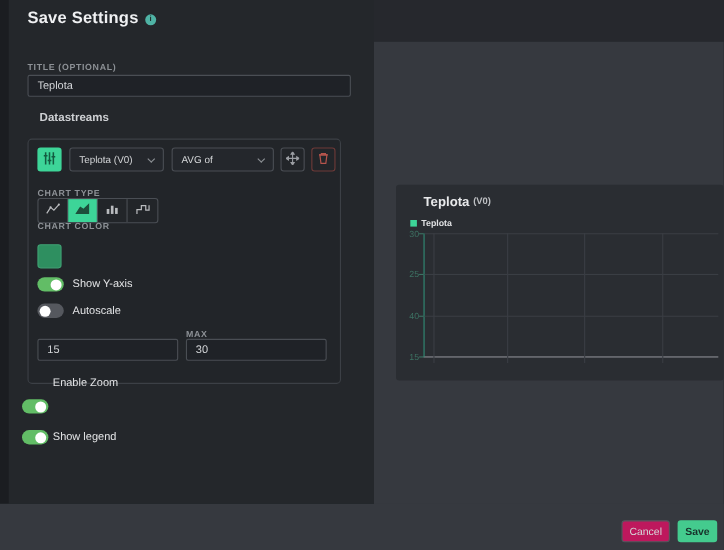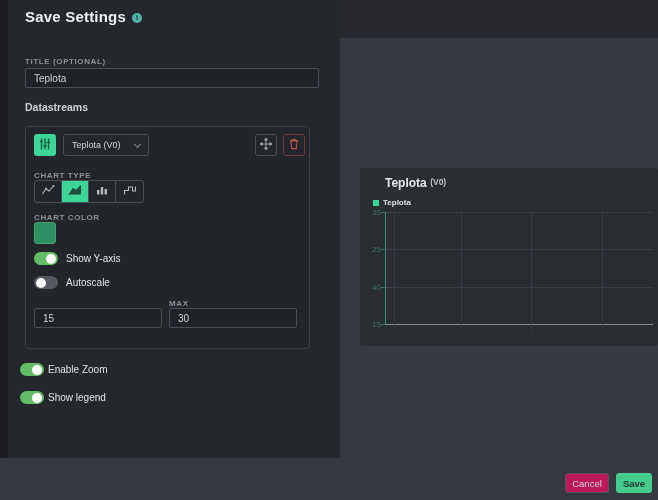--- a/index.html
+++ b/index.html
@@ -18,21 +18,21 @@
   #panel       { position:absolute; left:8px; top:0; width:332px; height:458px; background:#24272b; }
 
   
   .page-title { position:absolute; left:17px; top:8px; font-size:15px; font-weight:bold; color:#f0f1f3; letter-spacing:.2px; }
   .info-icon { display:inline-block; width:10px; height:10px; border-radius:50%; background:#4fb3a5;
                color:#20302e; font-size:7px; font-weight:bold; text-align:center; line-height:10px;
                vertical-align:2px; margin-left:6px; font-style:normal; }
   .small-label { position:absolute; font-size:8px; color:#8d9196; letter-spacing:.6px; font-weight:bold; }
   .text-input { position:absolute; background:#1f2227; border:1px solid #4a4e54; border-radius:2px;
                 color:#d3d5d8; font-size:10px; padding:0 8px; font-family:"Liberation Sans",sans-serif; outline:none; }
-  .section-heading { position:absolute; left:17px; top:101px; font-size:10.5px; font-weight:bold; color:#cfd1d4; }
+  .section-heading { position:absolute; left:28px; top:101px; font-size:10.5px; font-weight:bold; color:#cfd1d4; }
 
   
   .ds-card { position:absolute; left:17px; top:126px; width:285px; height:223px;
              border:1px solid #3c4046; border-radius:4px; background:#222529; }
   .icon-btn-green { position:absolute; left:8px; top:7px; width:22px; height:22px; background:#3dd598;
                     border-radius:3px; border:none; display:flex; align-items:center; justify-content:center; cursor:pointer; }
   .select { position:absolute; top:7px; height:22px; background:#24272c; border:1px solid #4a4e54;
             border-radius:3px; font-size:9px; color:#d4d6d8; line-height:20px; padding-left:8px; cursor:pointer; }
   .select .chev { position:absolute; right:8px; top:7px; width:5px; height:5px;
                   border-right:1.5px solid #8d9196; border-bottom:1.5px solid #8d9196; transform:rotate(45deg); }
@@ -111,20 +111,24 @@
           </g>
         </svg>
       </span>
     </button>
 
     <div class="select" style="left:37px; width:86px;">
       <span>Teplota (V0)</span>
       <span class="chev"></span>
     </div>
 
+    <div class="select" style="left:130px; width:93px;">
+      <span>AVG of</span>
+      <span class="chev"></span>
+    </div>
 
     <button class="sq-btn" style="left:229px;">
       <span>
         <svg width="12" height="12" viewBox="0 0 12 12" fill="#9a9da2" stroke="#9a9da2" stroke-width="1">
           <line x1="6" y1="2" x2="6" y2="10"></line>
             <line x1="2" y1="6" x2="10" y2="6"></line>
           <polygon points="6,0 4.6,2.2 7.4,2.2"></polygon>
             <polygon points="6,12 4.6,9.8 7.4,9.8"></polygon>
           <polygon points="0,6 2.2,4.6 2.2,7.4"></polygon>
             <polygon points="12,6 9.8,4.6 9.8,7.4"></polygon>
@@ -171,21 +175,21 @@
       </button>
       <button class="seg-btn">
         <span>
           <svg width="14" height="12" viewBox="0 0 14 12" stroke-width="1.1">
             <polyline points="1.5,10.5 1.5,6.5 5.5,6.5 5.5,3 9.5,3 9.5,7 12.5,7 12.5,2.5"></polyline>
           </svg>
         </span>
       </button>
     </div>
 
-    <div class="small-label" style="left:8px; top:86px;">CHART COLOR</div>
+    <div class="small-label" style="left:8px; top:74px;">CHART COLOR</div>
     <div class="color-swatch" style="background: rgb(46, 143, 96);"></div>
 
     <div class="toggle on" style="left:8px; top:125px;">
         <span class="knob"></span>
       </div>
     <div class="toggle-label" style="left:40px; top:126px;">Show Y-axis</div>
 
     <div class="toggle" style="left:8px; top:149px;">
         <span class="knob"></span>
       </div>
@@ -193,21 +197,21 @@
 
     <div class="small-label" style="left:8px; top:184px;">MIN</div>
     <div class="small-label" style="left:143px; top:172px;">MAX</div>
     <input class="text-input" style="left: 8px; top: 181px; width: 128px; height: 20px;" value="15">
     <input class="text-input" style="left: 143px; top: 181px; width: 128px; height: 20px;" value="30">
   </div>
 
   <div class="toggle on" style="left:12px; top:363px;">
       <span class="knob"></span>
     </div>
-  <div class="toggle-label" style="left:40px; top:364px;">Enable Zoom</div>
+  <div class="toggle-label" style="left:40px; top:343px;">Enable Zoom</div>
 
   <div class="toggle on" style="left:12px; top:391px;">
       <span class="knob"></span>
     </div>
   <div class="toggle-label" style="left:40px; top:392px;">Show legend</div>
 </div>
 
 <div class="preview-card">
   <div class="preview-title">
     <span>Teplota</span>

